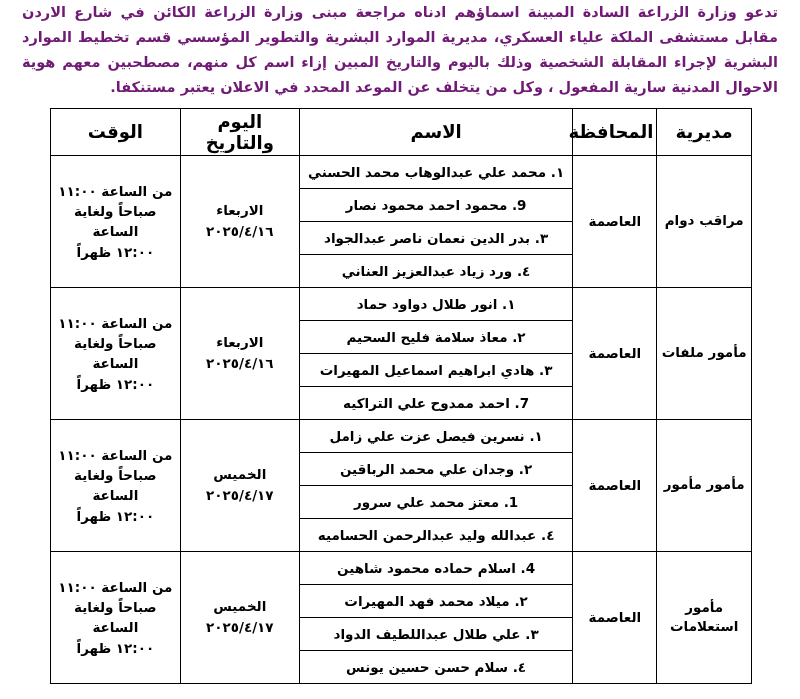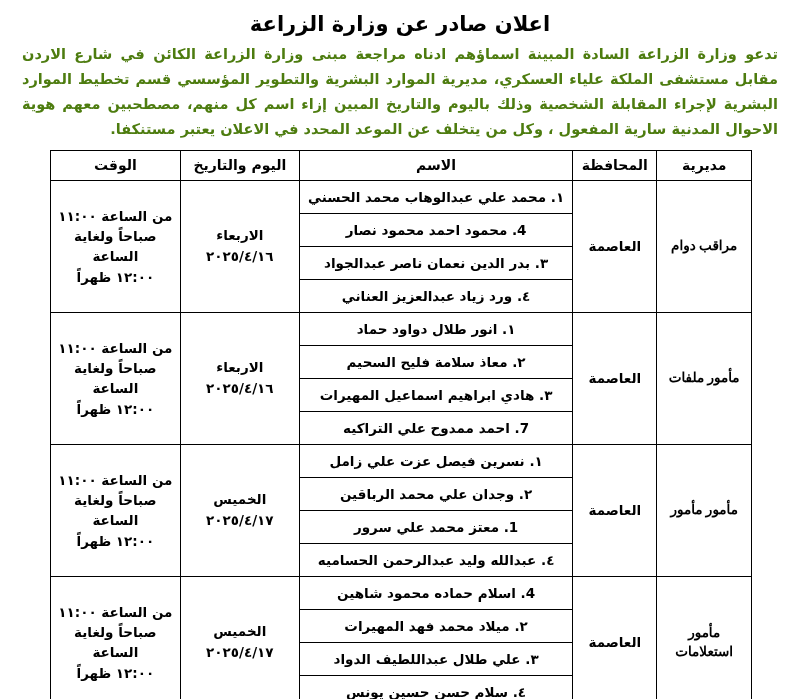--- a/index.html
+++ b/index.html
@@ -27,21 +27,21 @@
     margin: 12px 0 6px 0;
     color: #000;
   }
   .intro {
     font-size: 14.5px;
     line-height: 1.72;
     text-align: justify;
     text-align-last: right;
     padding: 0 22px 0 22px;
     font-weight: bold;
-    color: #4d7c0f;
+    color: #701a75;
   }
   .intro p { margin: 0; }
 
   .table-wrap {
     padding: 8px 48px 0 50px;
   }
   table.ann {
     width: 100%;
     border-collapse: collapse;
     table-layout: fixed;
@@ -50,57 +50,55 @@
     border: 1px solid #000;
     text-align: center;
     vertical-align: middle;
     font-size: 13.5px;
     font-weight: bold;
     color: #000;
     padding: 2px 3px;
   }
   table.ann thead th {
     height: 30px;
-    font-size: 14px;
+    font-size: 18px;
   }
   col.c-job    { width: 13.5%; }
   col.c-gov    { width: 12%; }
   col.c-name   { width: 39%; }
   col.c-day    { width: 17%; }
   col.c-time   { width: 18.5%; }
 
   td.name-cell {
     height: 33px;
     text-align: center;
     font-size: 14px;
     font-weight: bold;
     white-space: nowrap;
   }
   td.job-cell {
     font-size: 14.5px;
     line-height: 1.45;
-    font-family: Liberation Serif, serif;
   }
   td.gov-cell { font-size: 14px; }
   td.day-cell {
     font-size: 14px;
     line-height: 1.55;
   }
   td.time-cell {
     font-size: 13.5px;
     line-height: 1.5;
     padding: 4px 6px;
   }
 </style>
 </head>
 <body>
 
 <div class="page">
 
-  <div class="title">اعلان صادر عن وزارة الزراعة</div>
 
   <div class="intro">
     <p>تدعو وزارة الزراعة السادة المبينة اسماؤهم ادناه مراجعة مبنى وزارة الزراعة الكائن في شارع الاردن مقابل مستشفى الملكة علياء العسكري، مديرية الموارد البشرية والتطوير المؤسسي قسم تخطيط الموارد البشرية لإجراء المقابلة الشخصية وذلك باليوم والتاريخ المبين إزاء اسم كل منهم، مصطحبين معهم هوية الاحوال المدنية سارية المفعول ، وكل من يتخلف عن الموعد المحدد في الاعلان يعتبر مستنكفا.</p>
   </div>
 
   <div class="table-wrap">
     <table class="ann">
       <colgroup>
         <col class="c-job">
         <col class="c-gov">
@@ -127,21 +125,21 @@
             <div>الاربعاء</div>
             <div>٢٠٢٥/٤/١٦</div>
           </td>
           <td class="time-cell" rowspan="4">
             <div>من الساعة ١١:٠٠</div>
             <div>صباحاً ولغاية الساعة</div>
             <div>١٢:٠٠ ظهراً</div>
           </td>
         </tr>
         <tr>
-          <td class="name-cell">4. محمود احمد محمود نصار</td>
+          <td class="name-cell">9. محمود احمد محمود نصار</td>
         </tr>
         <tr>
           <td class="name-cell">٣. بدر الدين نعمان ناصر عبدالجواد</td>
         </tr>
         <tr>
           <td class="name-cell">٤. ورد زياد عبدالعزيز العناني</td>
         </tr>
 
         <tr>
           <td class="job-cell" rowspan="4">مأمور ملفات</td>

